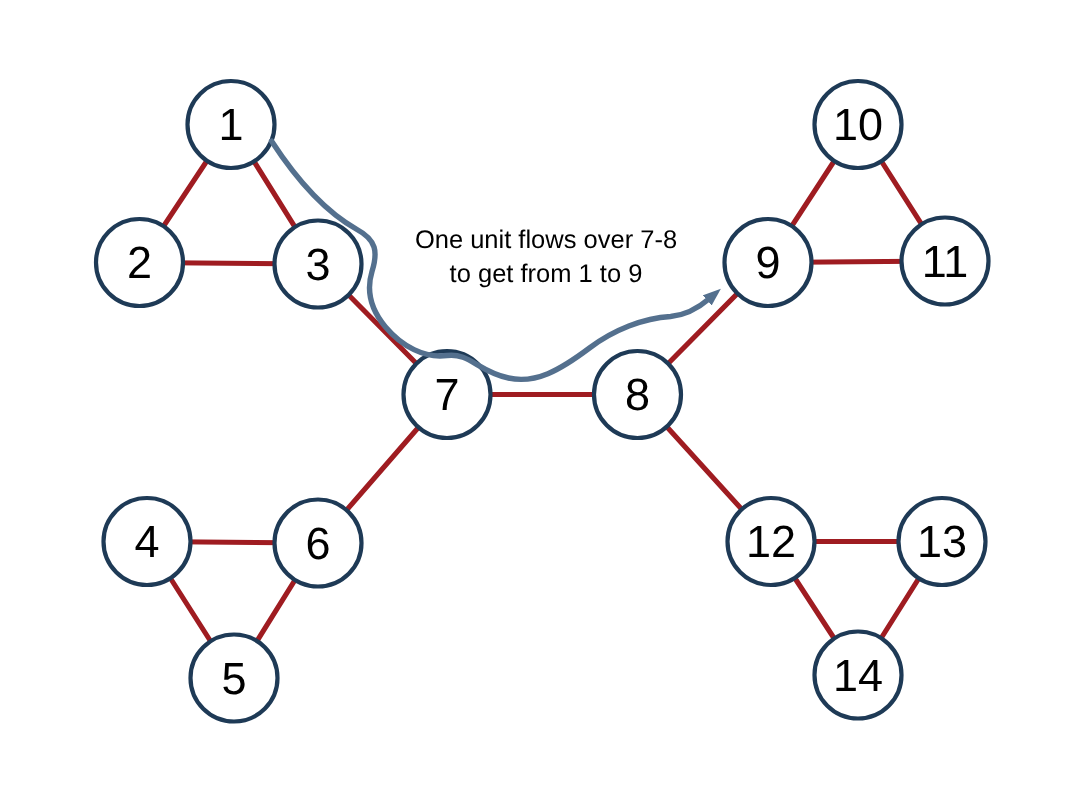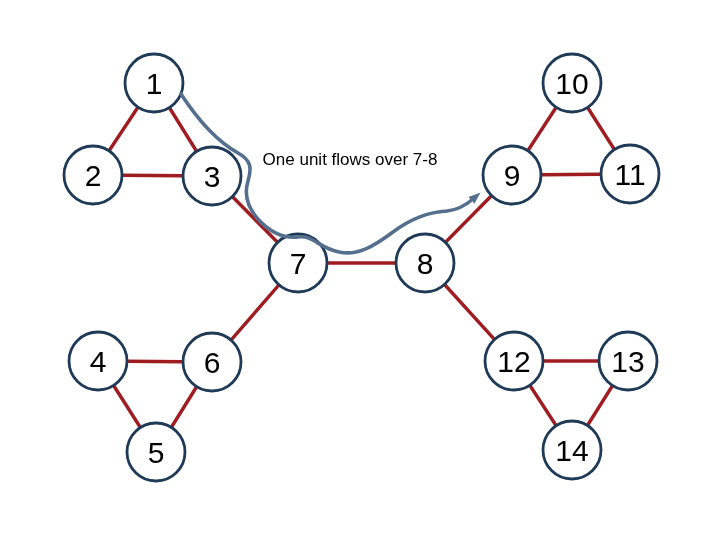--- a/index.html
+++ b/index.html
@@ -37,21 +37,21 @@
   svg#graph circle.node-circle {
     stroke-width: 2.8px;
   }
   svg#graph text.node-label {
     font-family: "Liberation Sans", sans-serif;
     font-size: 30px;
     text-anchor: middle;
   }
   .annotation {
     position: absolute;
-    left: 240px;
+    left: 254px;
     top: 148px;
     width: 220px;
     text-align: center;
     font-size: 17px;
     line-height: 23px;
     color: #000000;
   }
   .annotation span { display: block; }
 </style>
 </head>
@@ -138,14 +138,15 @@
         </g>
         <g>
           <circle cx="572" cy="450" r="29" class="node-circle" fill="#ffffff" stroke="#1e3a56"></circle>
           <text x="572" y="460.5" class="node-label" fill="#000000">14</text>
         </g>
       </g>
       <path d="M 181 94 C 194 114, 213 139, 238 153 C 251 160, 252 168, 248 181 C 244 194, 247 206, 257 218 C 268 231, 283 239, 298 237 C 313 235, 319 248, 339 252 C 357 256, 373 247, 393 232 C 409 220, 429 212, 447 211 C 458 210, 466 205, 473 199" class="flow-path" stroke="#54708e" marker-end="url(#arrowhead)"></path>
     </svg>
   <div class="annotation">
     <span>One unit flows over 7-8</span>
+    <span>to get from 1 to 9</span>
   </div>
 </div>
 
 </body></html>

